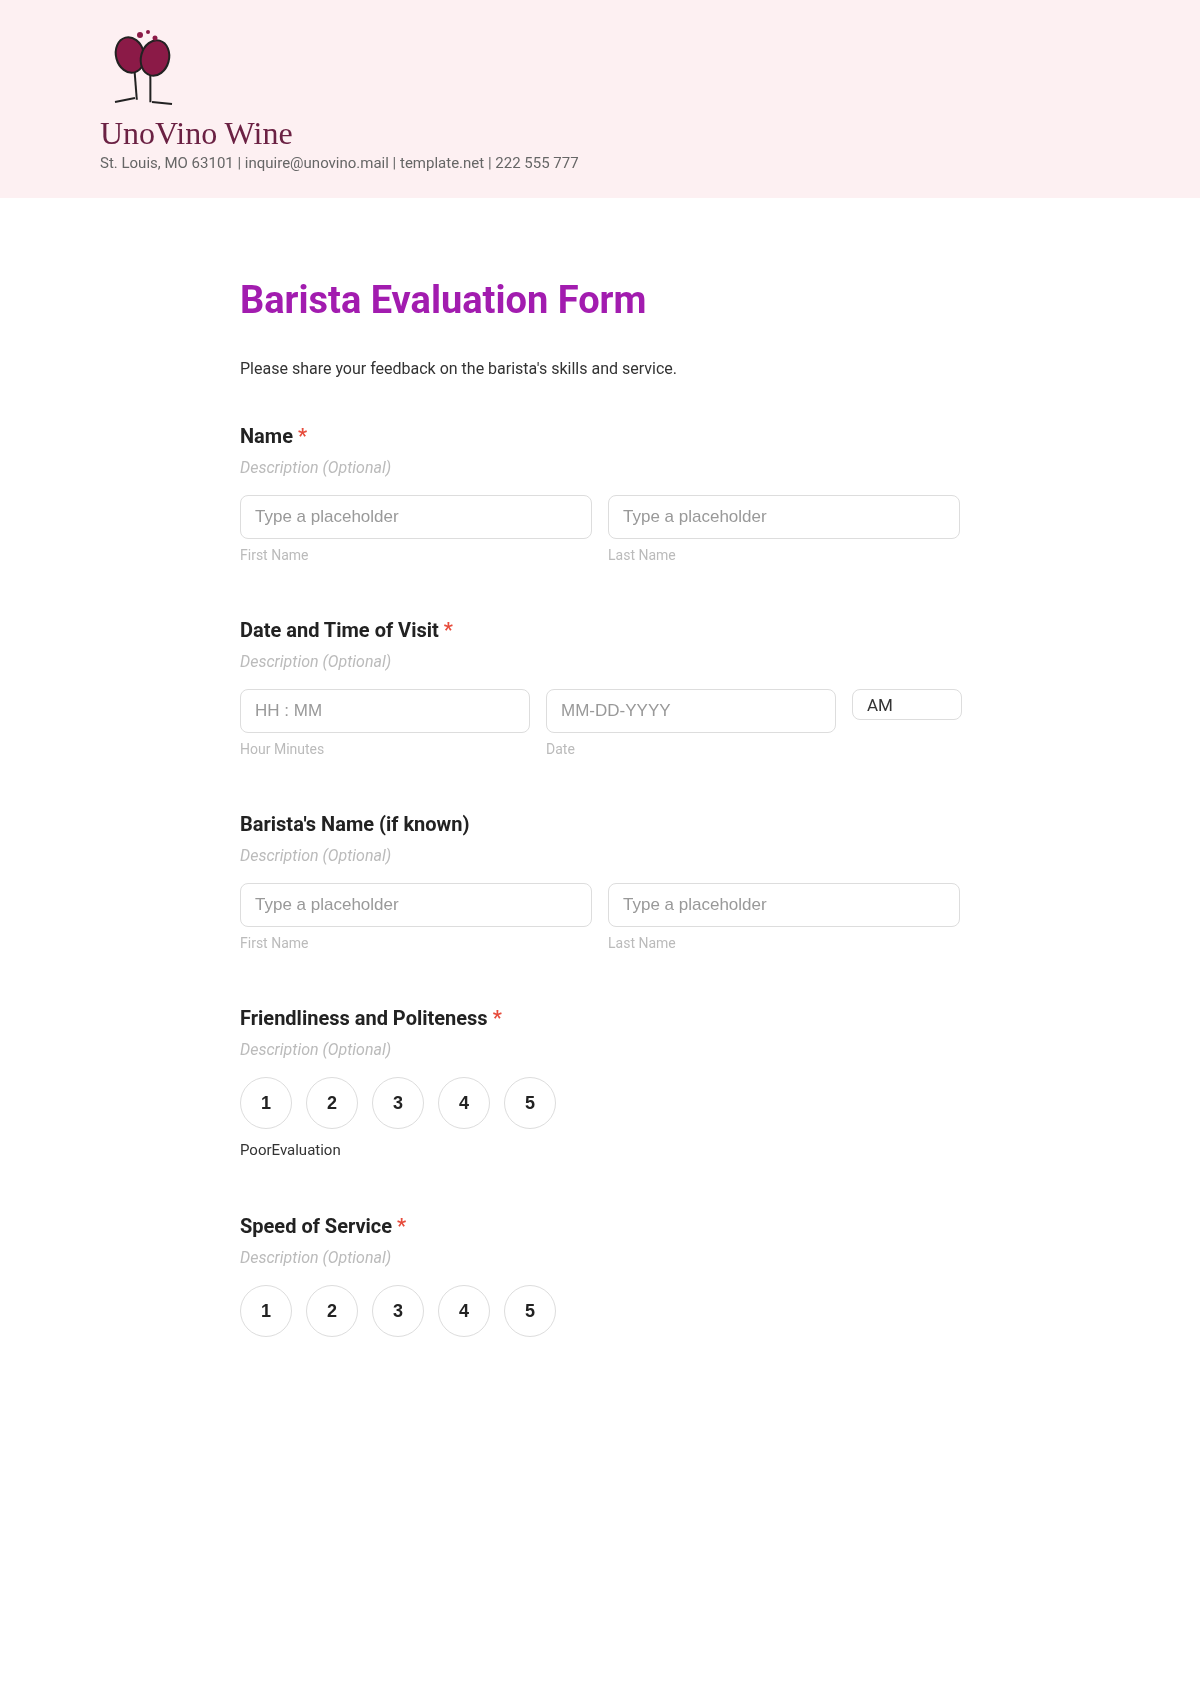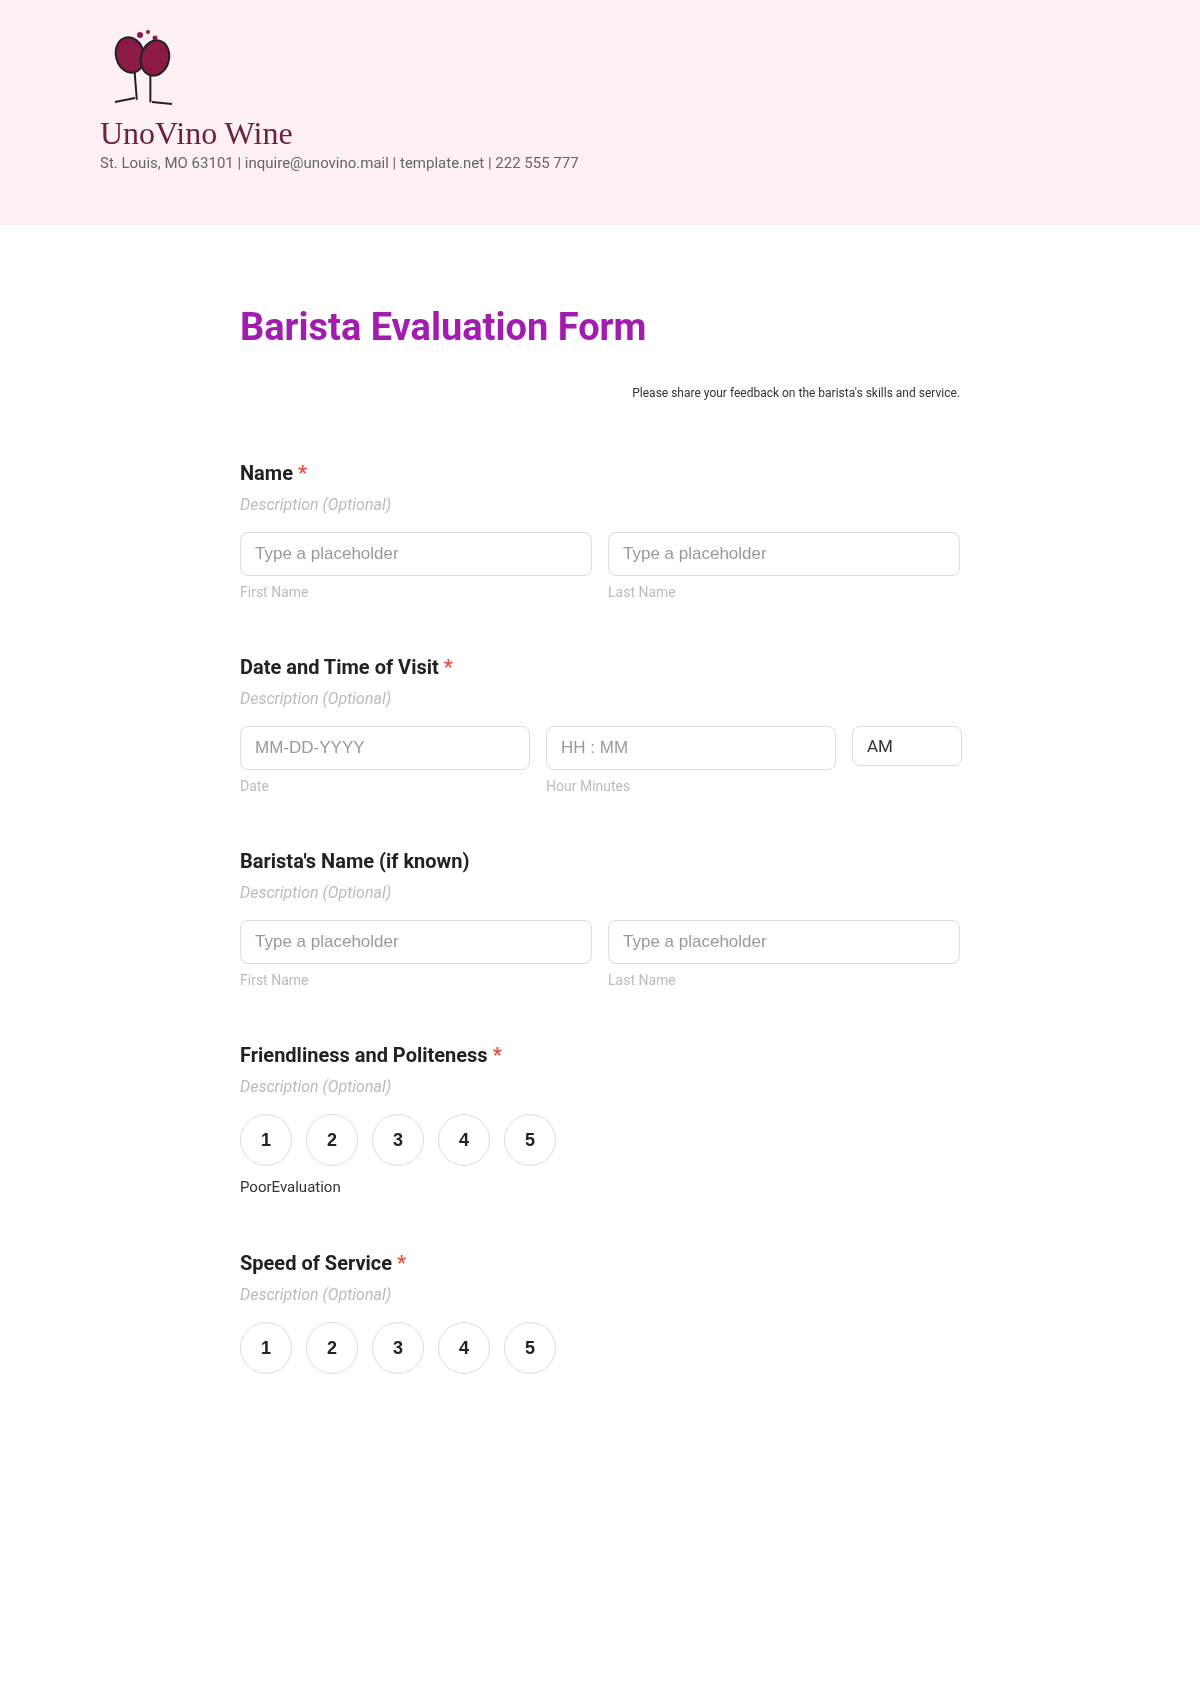--- a/index.html
+++ b/index.html
@@ -4,21 +4,21 @@
 <style>
   * { box-sizing: border-box; margin: 0; padding: 0; }
   body {
     font-family: -apple-system, BlinkMacSystemFont, "Segoe UI", Roboto, Helvetica, Arial, sans-serif;
     background: #ffffff;
     color: #1a1a1a;
     width: 1200px;
   }
   .header {
     position: relative;
-    height: 225px;
+    height: 198px;
     background: #fde047;
     overflow: hidden;
     padding-left: 48px;
   }
   .header svg.bg { position: absolute; top:0; left:0; }
   .logo-block {
     position: absolute;
     top: 30px;
     left: 100px;
     z-index: 10;
@@ -43,24 +43,24 @@
     margin: 80px auto 0;
     padding: 0 10px;
   }
   .form-title {
     font-size: 38px;
     font-weight: 700;
     color: #a21caf;
     margin-bottom: 37px;
   }
   .form-subtitle {
-    text-align: right;
-    font-size: 12px;
-    color: #333;
-    margin-bottom: 61px;
+    text-align: left;
+    font-size: 16px;
+    color: #333;
+    margin-bottom: 46px;
   }
   .field-group { margin-bottom: 55px; }
   .field-label {
     font-size: 20px;
     font-weight: 700;
     color: #222;
     margin-bottom: 10px;
   }
   .req { color: #e74c3c; }
   .field-desc {
@@ -82,21 +82,21 @@
     color: #333;
   }
   input.text-input::placeholder { color: #999; }
   .sublabel {
     font-size: 14px;
     color: #bbb;
     margin-top: 8px;
   }
   .ampm {
     width: 100%;
-    height: 40px;
+    height: 31px;
     padding: 0 14px;
     font-size: 17px;
     border: 1px solid #ddd;
     border-radius: 8px;
     display: flex;
     align-items: center;
     color: #333;
   }
   .rating-row {
     display: flex;
@@ -178,26 +178,26 @@
   </div>
 
   <div class="field-group">
     <div class="field-label">
       <span>Date and Time of Visit</span>
       <span class="req">*</span>
     </div>
     <div class="field-desc">Description (Optional)</div>
     <div class="row">
       <div class="col" style="flex:0 0 290px">
+        <input class="text-input" placeholder="HH : MM" style="">
+        <div class="sublabel">Hour Minutes</div>
+      </div>
+      <div class="col" style="flex:0 0 290px">
         <input class="text-input" placeholder="MM-DD-YYYY" style="">
         <div class="sublabel">Date</div>
-      </div>
-      <div class="col" style="flex:0 0 290px">
-        <input class="text-input" placeholder="HH : MM" style="">
-        <div class="sublabel">Hour Minutes</div>
       </div>
       <div class="col-small">
         <div class="ampm">
             <span>AM</span>
           </div>
       </div>
     </div>
   </div>
 
   <div class="field-group">

